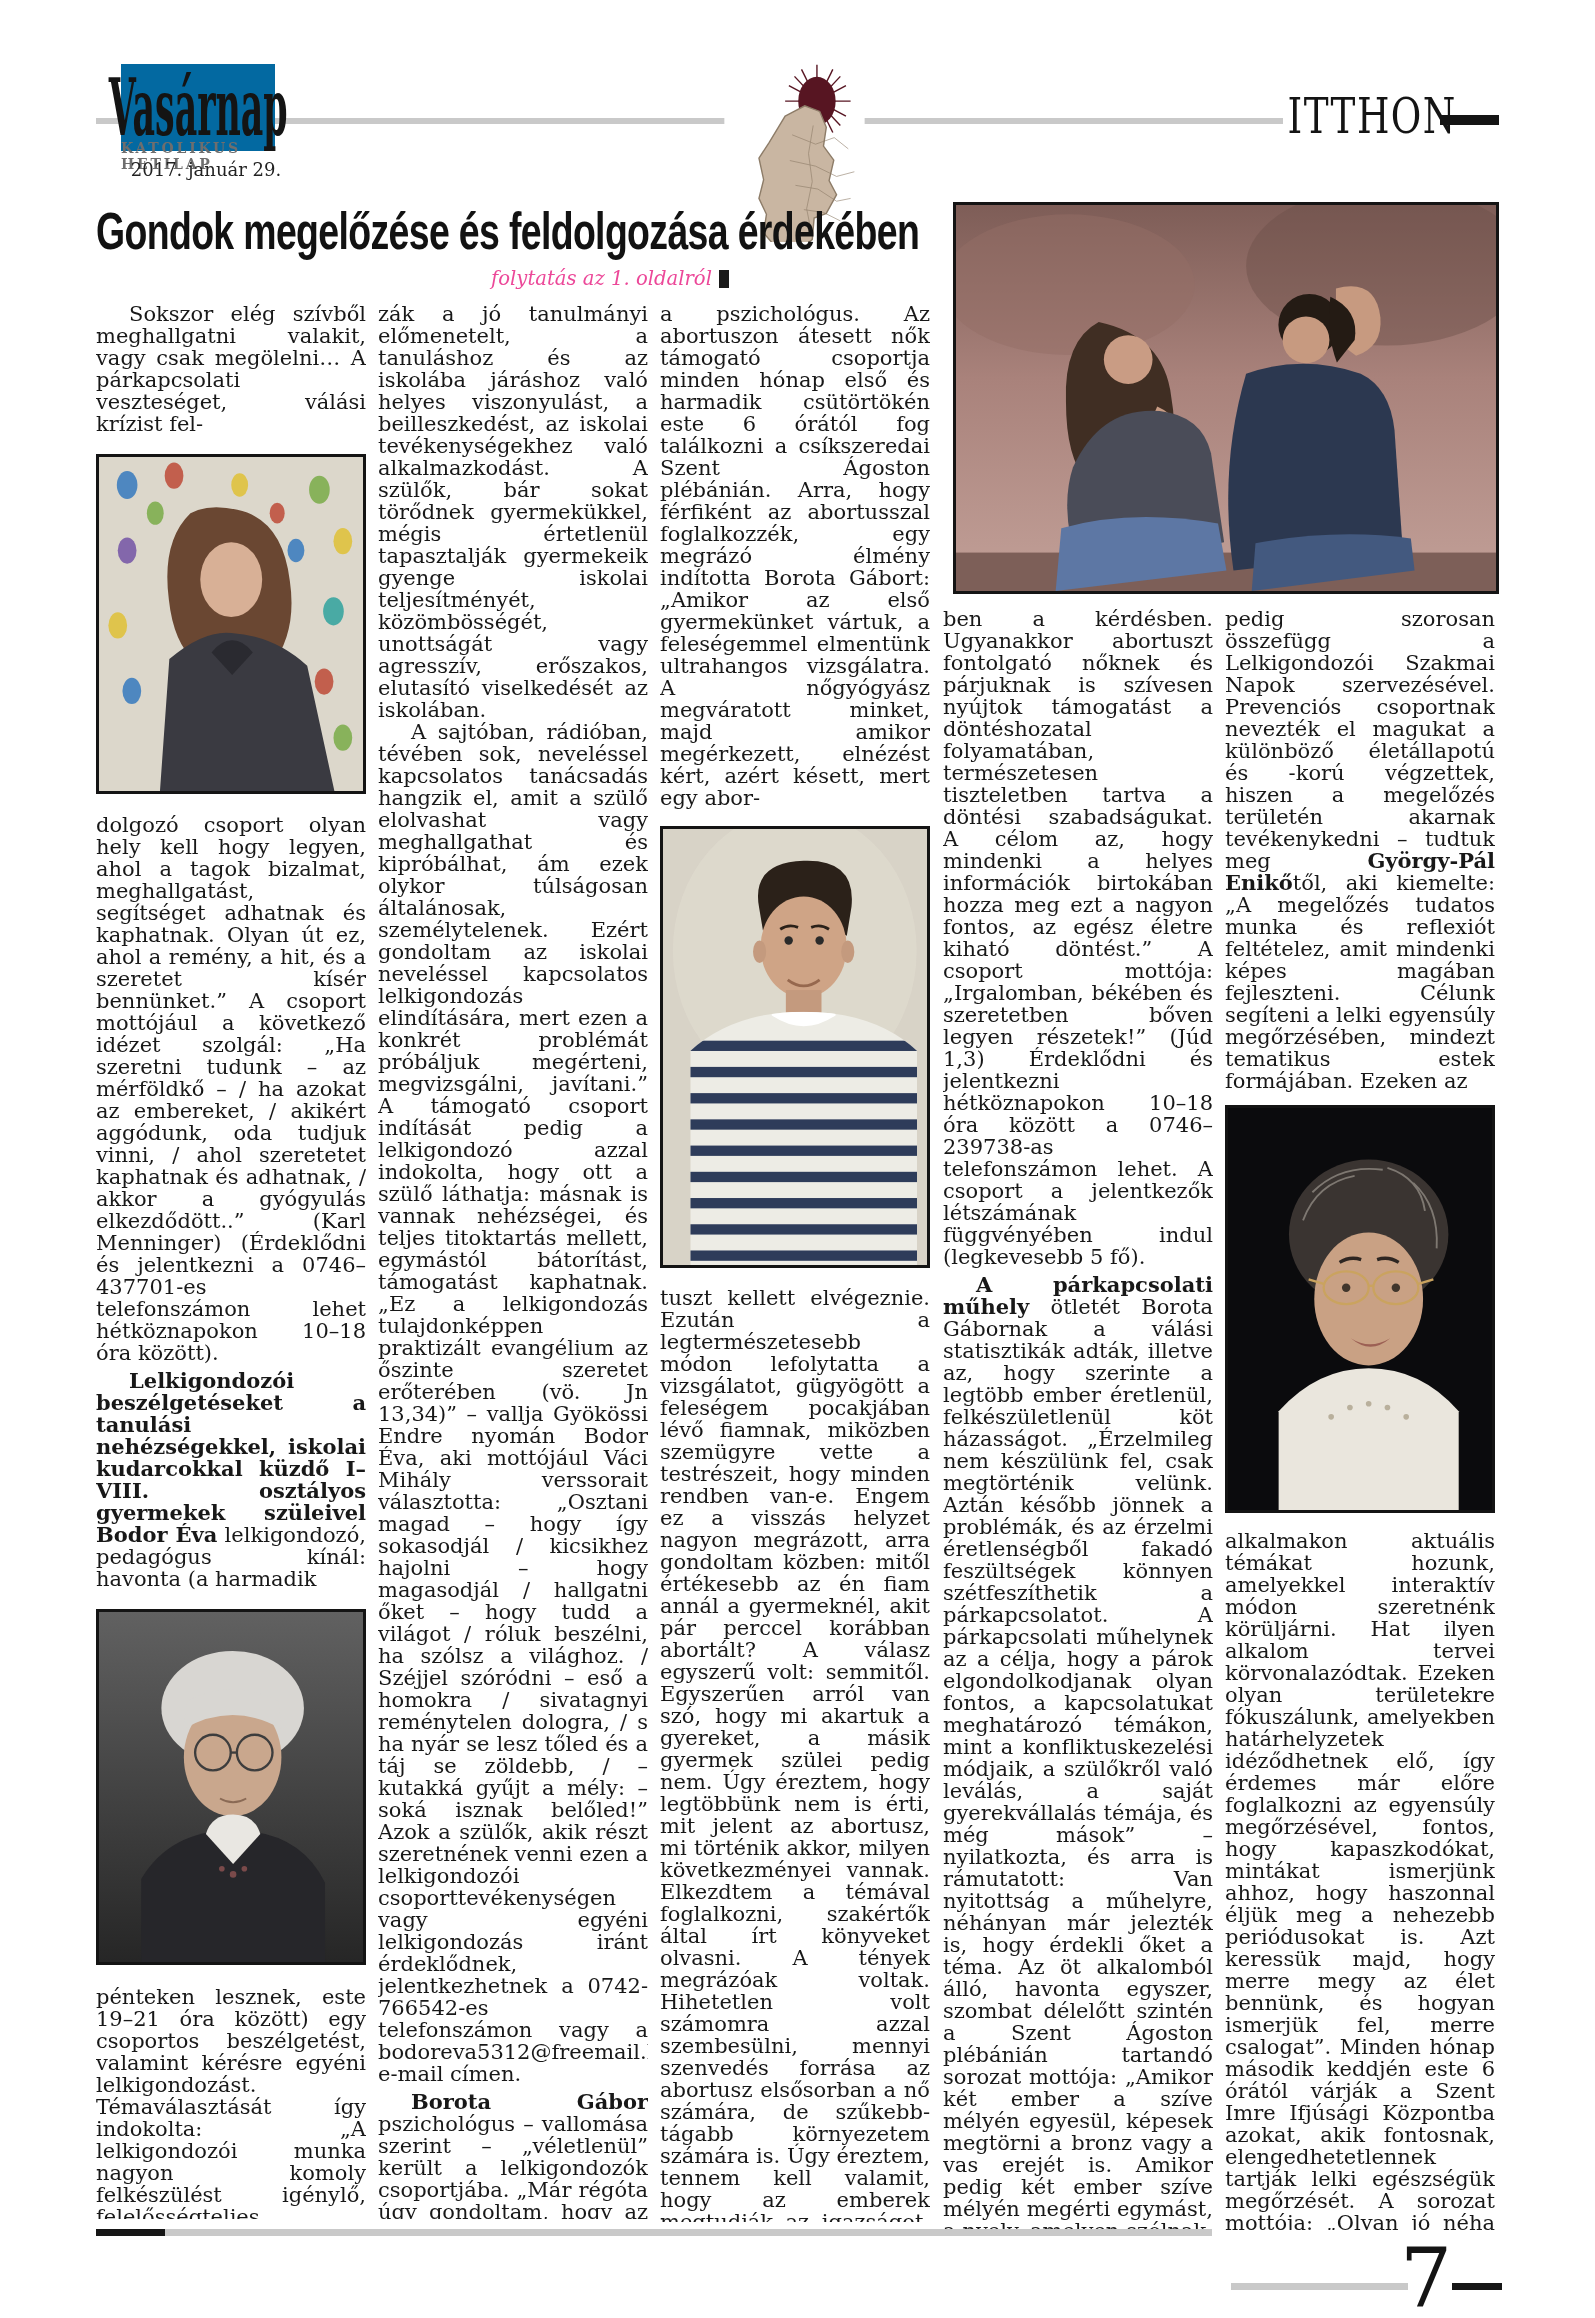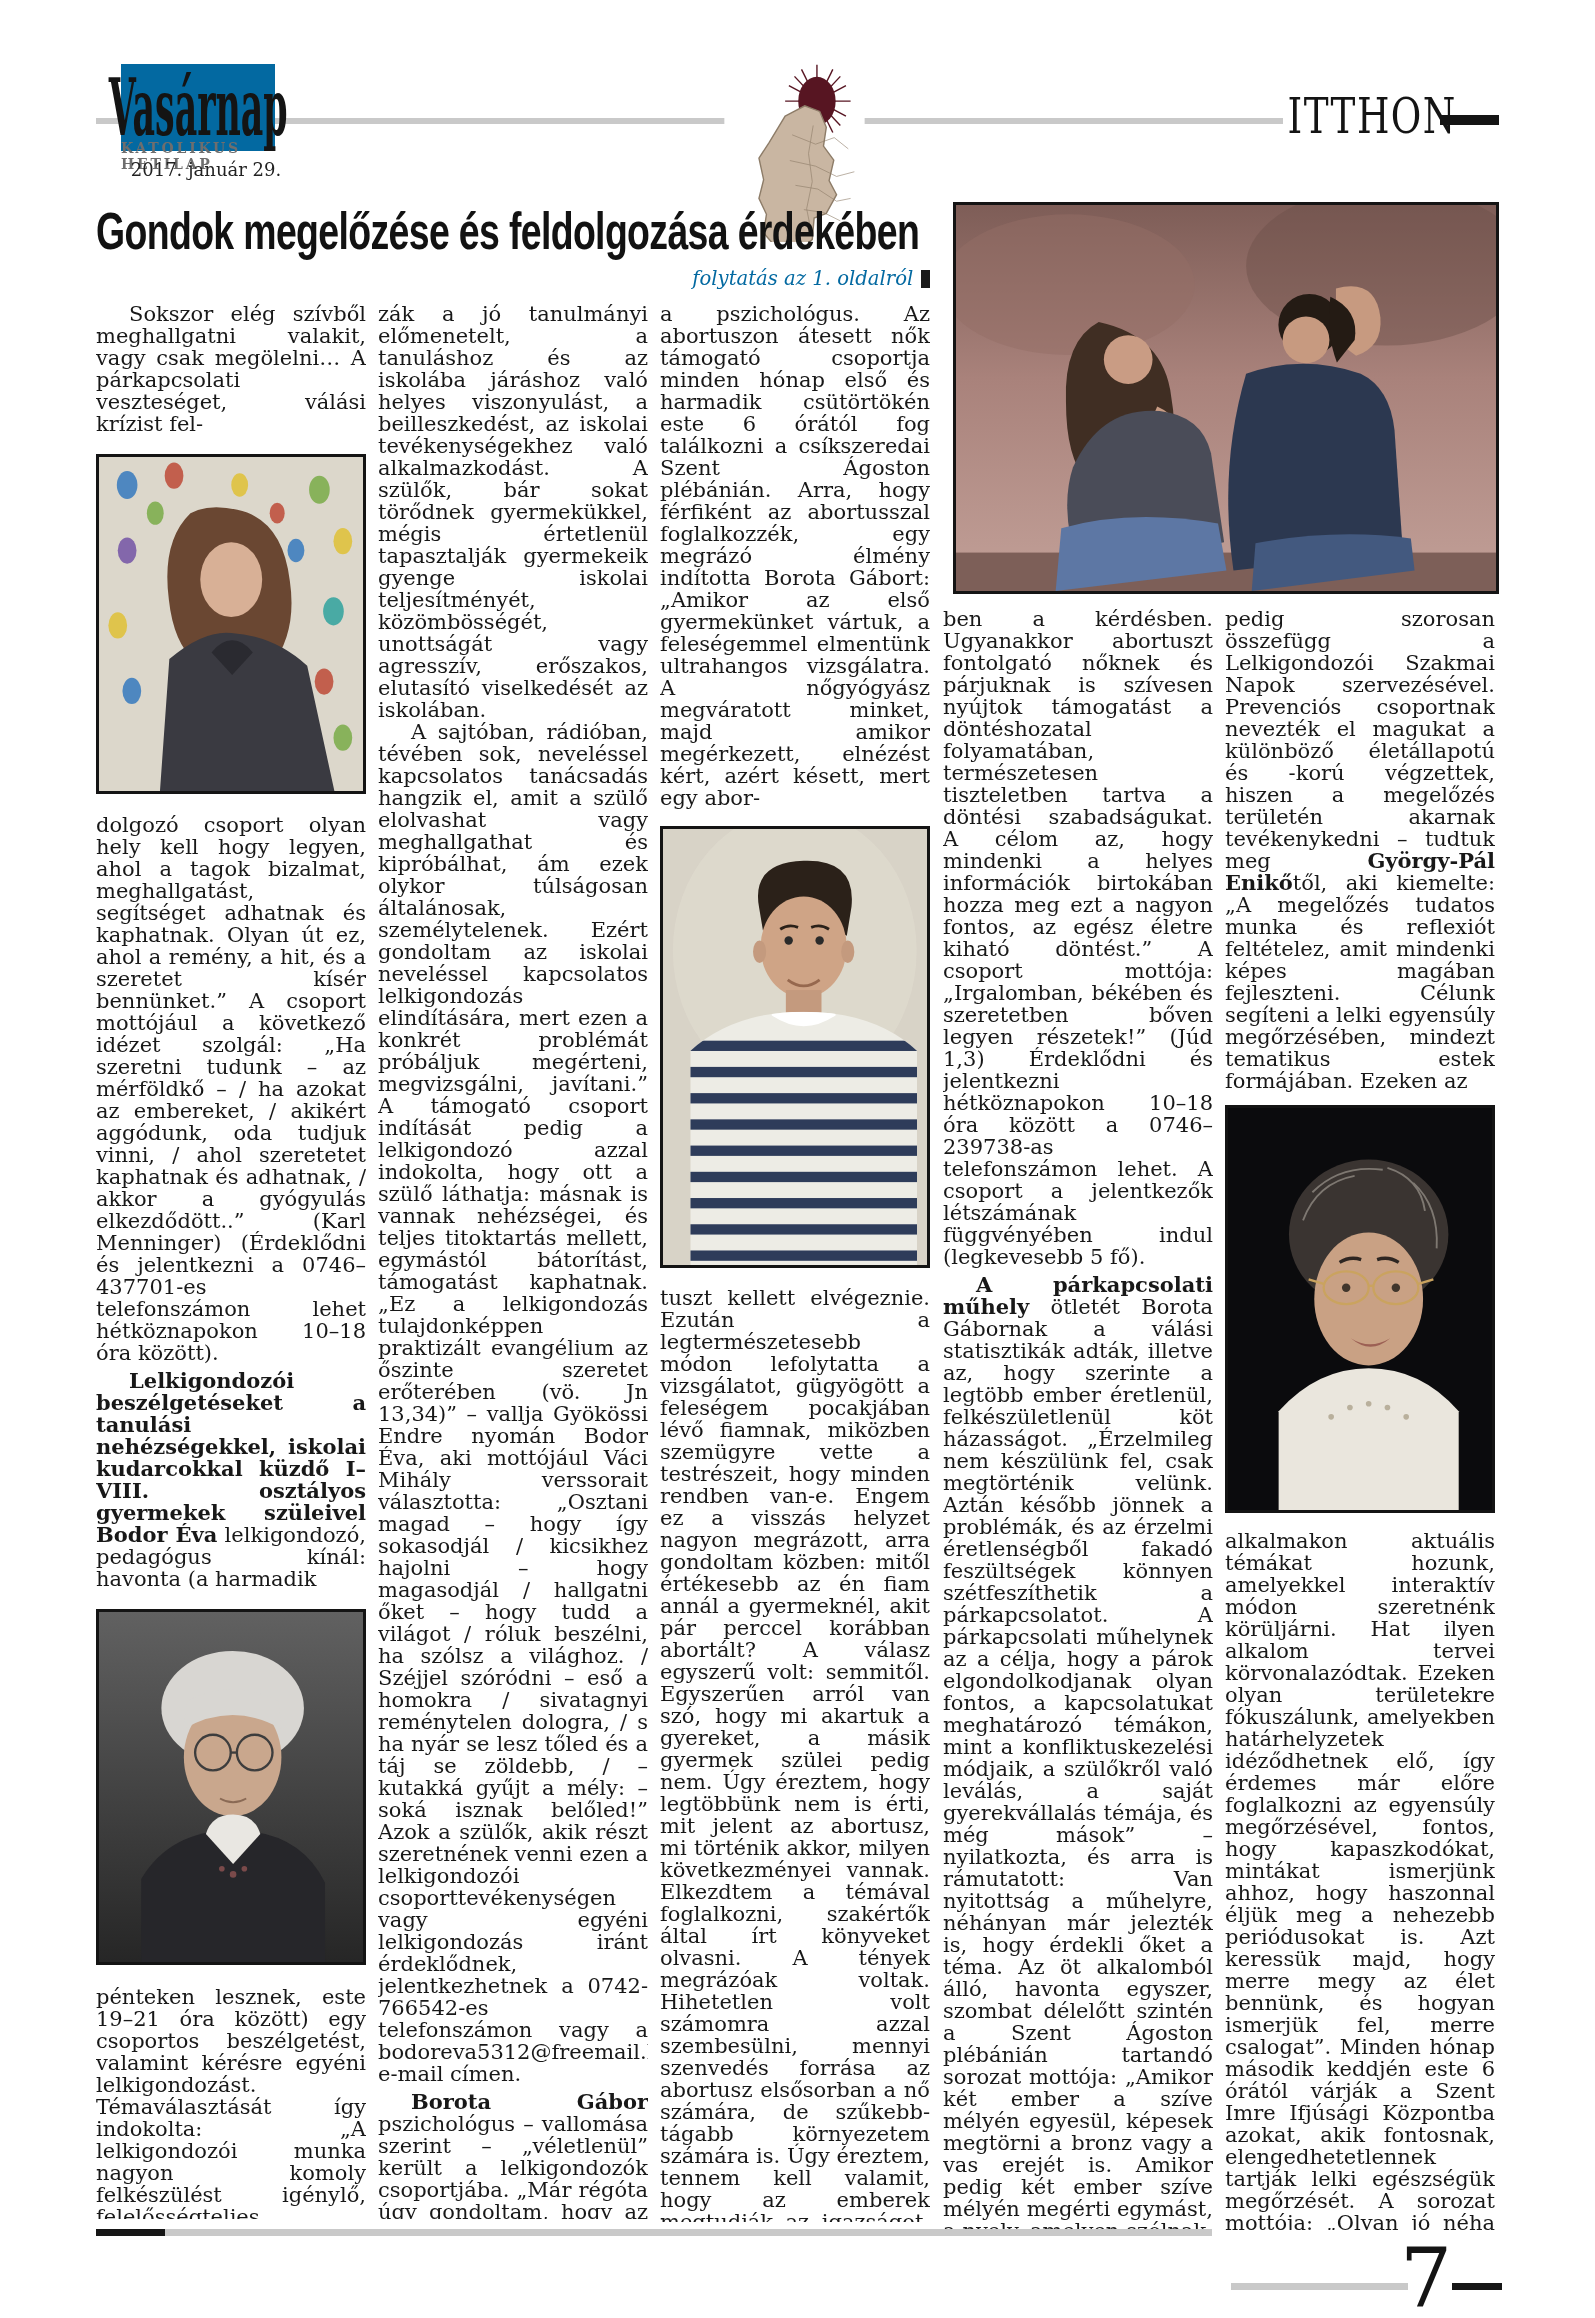--- a/index.html
+++ b/index.html
@@ -18,22 +18,22 @@
   .section-label{position:absolute;left:1234px;top:92px;width:201px;text-align:right;}
   .section-label span{display:inline-block;font-size:49px;line-height:1;letter-spacing:1.9px;
                       transform:scaleX(0.76);transform-origin:100% 50%;color:#141414;}
   .section-bar{position:absolute;left:1440px;top:115px;width:59px;height:9.8px;background:#141414;}
   .map-wrap{position:absolute;left:715px;top:60px;width:159px;height:182px;}
 
   
   .headline{position:absolute;left:96px;top:205px;white-space:nowrap;
             font-family:"Liberation Sans",sans-serif;font-weight:bold;font-size:52px;line-height:1;
             letter-spacing:-0.9px;transform:scaleX(0.72);transform-origin:0 50%;color:#121212;}
-  .continued{position:absolute;left:491px;top:267px;width:439px;text-align:right;
-             font-style:italic;font-size:19.6px;color:#0369a1;}
+  .continued{position:absolute;left:491px;top:267px;width:439px;text-align:left;
+             font-style:italic;font-size:19.6px;color:#ec4899;}
   .cont-sq{display:inline-block;width:9.3px;height:18px;background:#1a1a1a;margin-left:7.5px;vertical-align:-2.8px;}
 
   
   .photo{border:3.3px solid #141414;box-sizing:border-box;overflow:hidden;background:#999;}
   .photo svg{display:block;width:100%;height:100%;}
   .photo-couple{position:absolute;left:953px;top:202px;width:546px;height:392px;}
 
   
   .col{position:absolute;width:270px;font-size:21px;line-height:22px;overflow:hidden;}
   .col p{margin:0;text-align:justify;}

